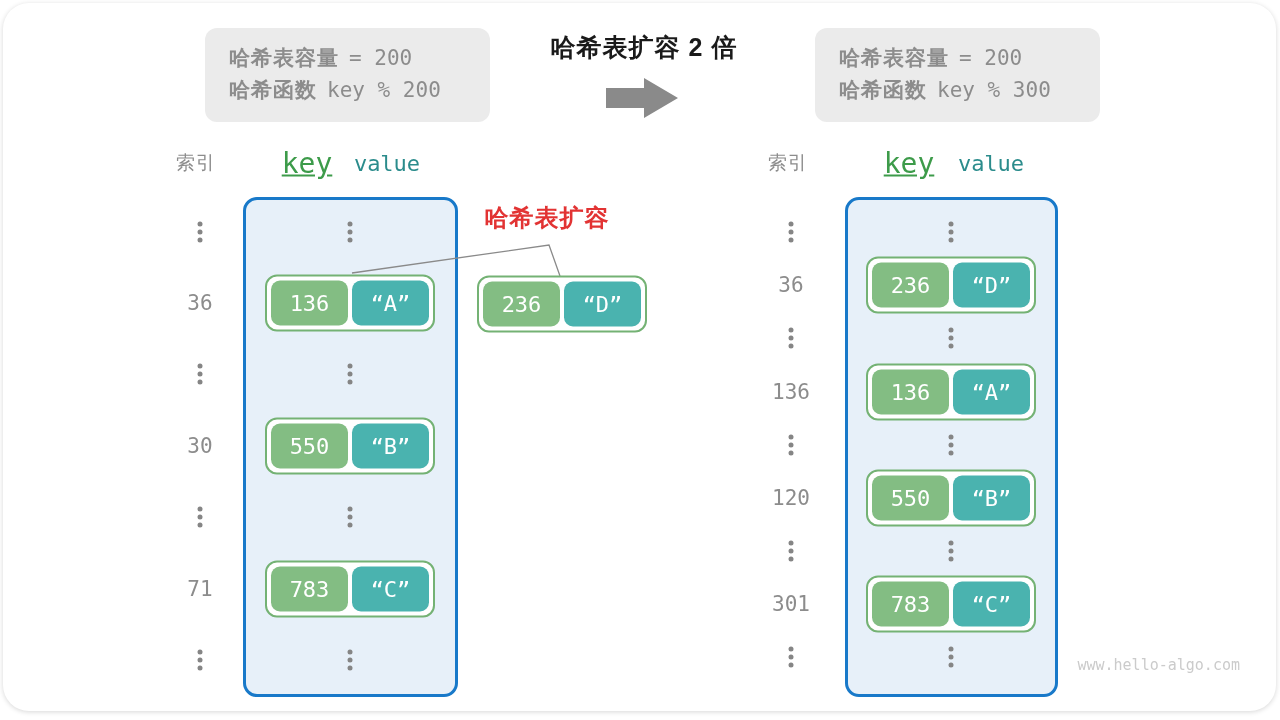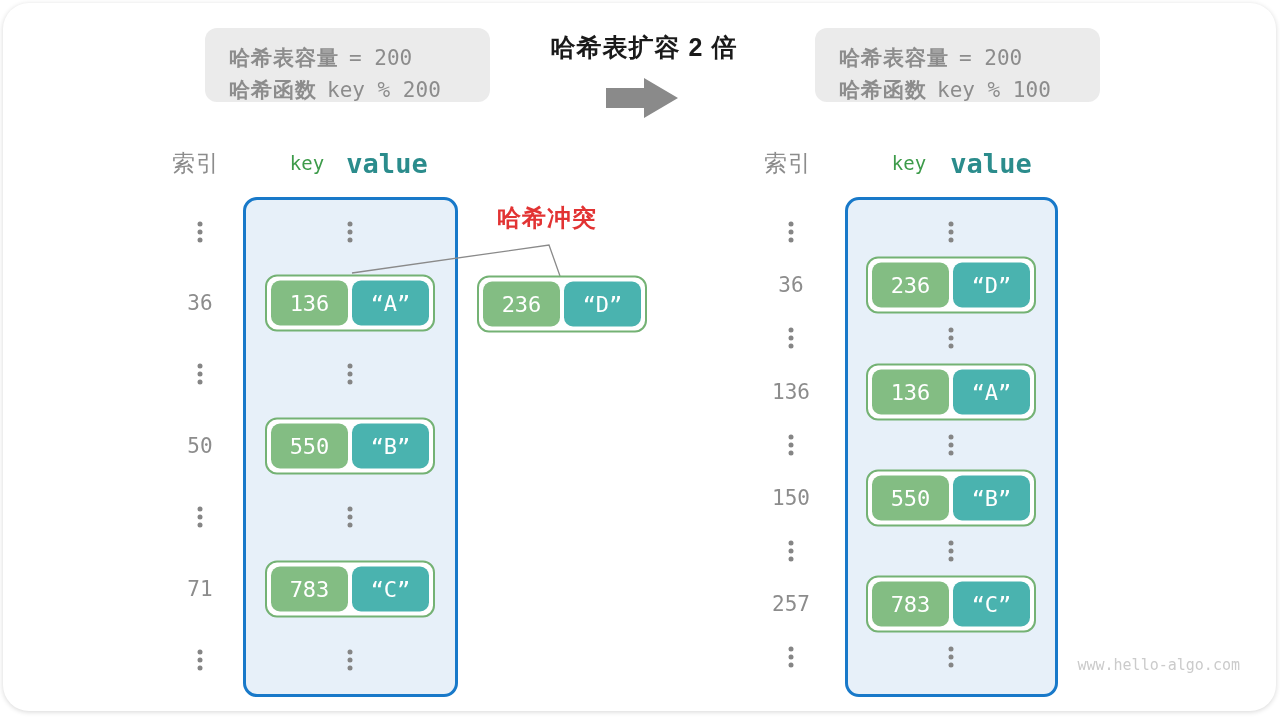--- a/index.html
+++ b/index.html
@@ -10,35 +10,35 @@
     --info-bg:#ebebeb;
   }
   html,body{margin:0;padding:0;width:1280px;height:720px;overflow:hidden;background:#fff;}
   body{font-family:"Liberation Sans","DejaVu Sans",sans-serif;position:relative;}
 
   .card{position:absolute;left:3px;top:3px;width:1273px;height:708px;background:#fff;
         border-radius:26px;box-shadow:0 1px 5px rgba(0,0,0,0.16);}
   .stage{position:absolute;left:0;top:0;width:1280px;height:720px;}
 
   
-  .info-box{position:absolute;width:285px;height:74px;background:var(--info-bg);
+  .info-box{position:absolute;width:285px;height:94px;background:var(--info-bg);
         border-radius:12px;box-sizing:border-box;padding:14px 0 0 24px;}
   .info-line{height:32px;display:flex;align-items:center;font-size:21px;color:var(--muted-gray);}
   .info-label{font-weight:700;letter-spacing:1px;}
   .info-value{font-family:"DejaVu Sans Mono","Liberation Mono",monospace;margin-left:10px;}
 
   .center-title{position:absolute;left:644px;top:47px;transform:translate(-50%,-50%);
         font-size:25px;font-weight:700;color:var(--title-black);letter-spacing:1px;white-space:nowrap;}
   .big-arrow{position:absolute;left:606px;top:76px;}
 
   
   .th{position:absolute;top:163px;transform:translate(-50%,-50%);white-space:nowrap;}
-  .th-idx{font-size:23px;color:var(--muted-gray);letter-spacing:1px;text-align:center;}
-  .th-key{font-family:"DejaVu Sans Mono","Liberation Mono",monospace;font-size:19px;color:var(--key-header-green);}
-  .th-val{font-family:"DejaVu Sans Mono","Liberation Mono",monospace;font-size:27px;color:var(--value-header-teal);font-weight:bold;}
+  .th-idx{font-size:19px;color:var(--muted-gray);letter-spacing:1px;text-align:center;}
+  .th-key{font-family:"DejaVu Sans Mono","Liberation Mono",monospace;font-size:28px;color:var(--key-header-green);text-decoration:underline;}
+  .th-val{font-family:"DejaVu Sans Mono","Liberation Mono",monospace;font-size:22px;color:var(--value-header-teal);}
 
   
   .bucket{position:absolute;background:var(--table-fill);
         border:3px solid var(--table-border);border-radius:14px;box-sizing:border-box;}
 
   
   .pair{position:absolute;width:170px;height:57px;background:#fff;
         border:2px solid var(--pair-border);border-radius:12px;box-sizing:border-box;
         display:flex;gap:4px;padding:4px;transform:translate(-50%,-50%);}
   .kbox,.vbox{flex:1;border-radius:9px;display:flex;align-items:center;justify-content:center;
@@ -83,40 +83,40 @@
     <polygon points="0,12 38,12 38,2 72,22 38,42 38,32 0,32" fill="var(--arrow-gray)"></polygon>
   </svg>
 
   <div class="info-box" style="left:815px;top:28px;">
     <div class="info-line">
       <span class="info-label">哈希表容量</span>
       <span class="info-value">= 200</span>
     </div>
     <div class="info-line">
       <span class="info-label">哈希函数</span>
-      <span class="info-value">key % 100</span>
+      <span class="info-value">key % 300</span>
     </div>
   </div>
 
   <div class="th th-idx" style="left:196px;">索引</div>
   <div class="th th-key" style="left:307px;">key</div>
   <div class="th th-val" style="left:387px;">value</div>
 
   <div class="th th-idx" style="left:788px;">索引</div>
   <div class="th th-key" style="left:909px;">key</div>
   <div class="th th-val" style="left:991px;">value</div>
 
   <div class="bucket" style="left:243px;top:197px;width:215px;height:500px;"></div>
   <div class="bucket" style="left:845px;top:197px;width:213px;height:500px;"></div>
 
   <svg class="overlay" width="1280" height="720" viewBox="0 0 1280 720">
     <polyline points="352,273 549,245 560,276" fill="none" stroke="#8a8a8a" stroke-width="1.3"></polyline>
   </svg>
 
-  <div class="collision-label">哈希冲突</div>
+  <div class="collision-label">哈希表扩容</div>
 
   <div id="rows-before">
       <div class="vdots" style="left: 200px; top: 232px;">
         <i></i>
         <i></i>
         <i></i>
       </div>
       <div class="vdots" style="left: 350px; top: 232px;">
         <i></i>
         <i></i>
@@ -130,21 +130,21 @@
       <div class="vdots" style="left: 200px; top: 374px;">
         <i></i>
         <i></i>
         <i></i>
       </div>
       <div class="vdots" style="left: 350px; top: 374px;">
         <i></i>
         <i></i>
         <i></i>
       </div>
-      <div class="idx-label" style="left: 200px; top: 446px;">50</div>
+      <div class="idx-label" style="left: 200px; top: 446px;">30</div>
       <div class="pair" style="left: 350px; top: 446px;">
         <div class="kbox">550</div>
         <div class="vbox">“B”</div>
       </div>
       <div class="vdots" style="left: 200px; top: 517px;">
         <i></i>
         <i></i>
         <i></i>
       </div>
       <div class="vdots" style="left: 350px; top: 517px;">
@@ -202,36 +202,36 @@
       <div class="vdots" style="left: 791px; top: 445px;">
         <i></i>
         <i></i>
         <i></i>
       </div>
       <div class="vdots" style="left: 951px; top: 445px;">
         <i></i>
         <i></i>
         <i></i>
       </div>
-      <div class="idx-label" style="left: 791px; top: 498px;">150</div>
+      <div class="idx-label" style="left: 791px; top: 498px;">120</div>
       <div class="pair" style="left: 951px; top: 498px;">
         <div class="kbox">550</div>
         <div class="vbox">“B”</div>
       </div>
       <div class="vdots" style="left: 791px; top: 551px;">
         <i></i>
         <i></i>
         <i></i>
       </div>
       <div class="vdots" style="left: 951px; top: 551px;">
         <i></i>
         <i></i>
         <i></i>
       </div>
-      <div class="idx-label" style="left: 791px; top: 604px;">257</div>
+      <div class="idx-label" style="left: 791px; top: 604px;">301</div>
       <div class="pair" style="left: 951px; top: 604px;">
         <div class="kbox">783</div>
         <div class="vbox">“C”</div>
       </div>
       <div class="vdots" style="left: 791px; top: 657px;">
         <i></i>
         <i></i>
         <i></i>
       </div>
       <div class="vdots" style="left: 951px; top: 657px;">

